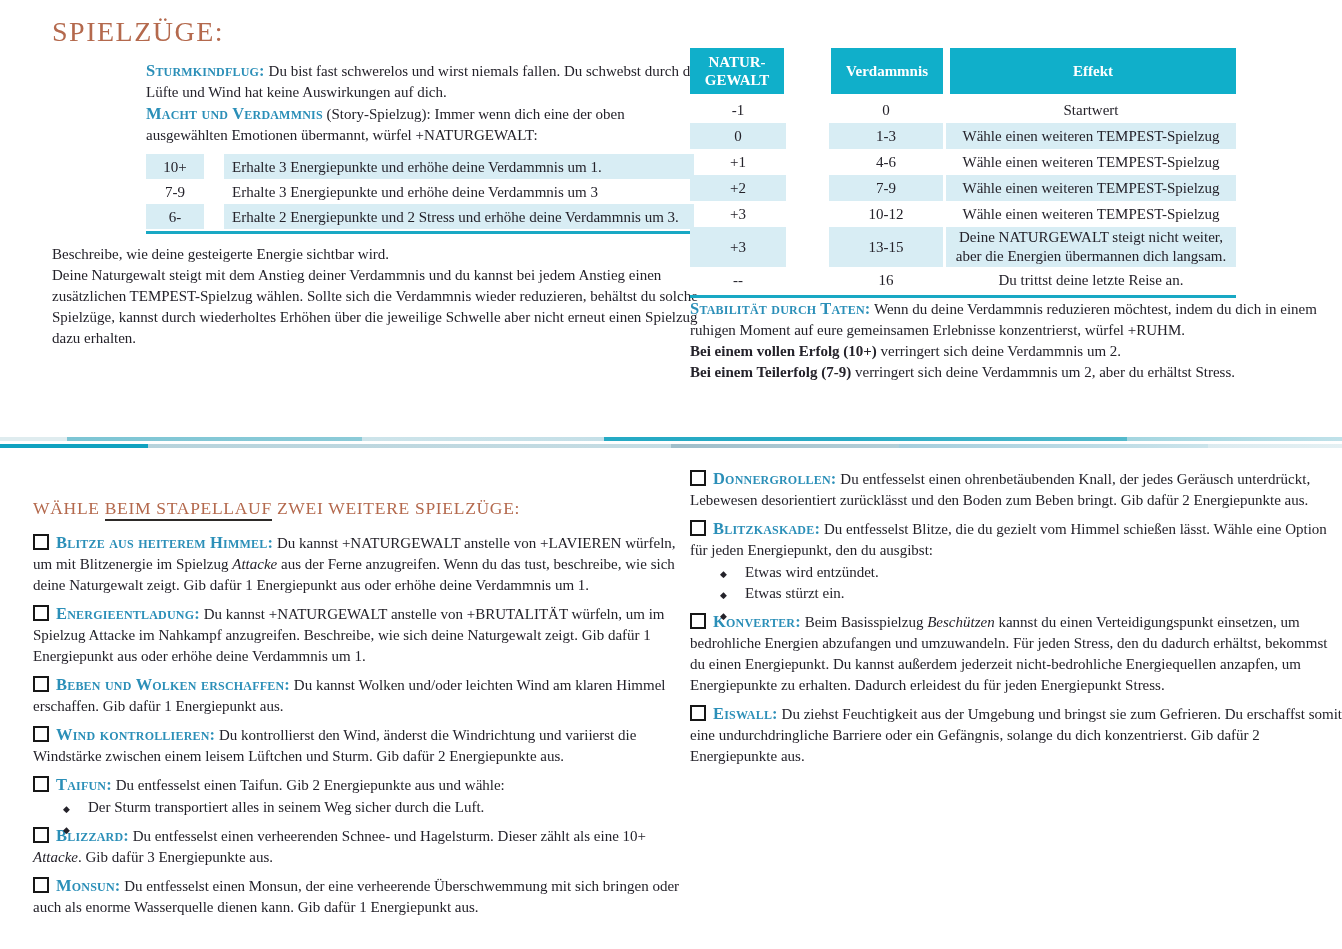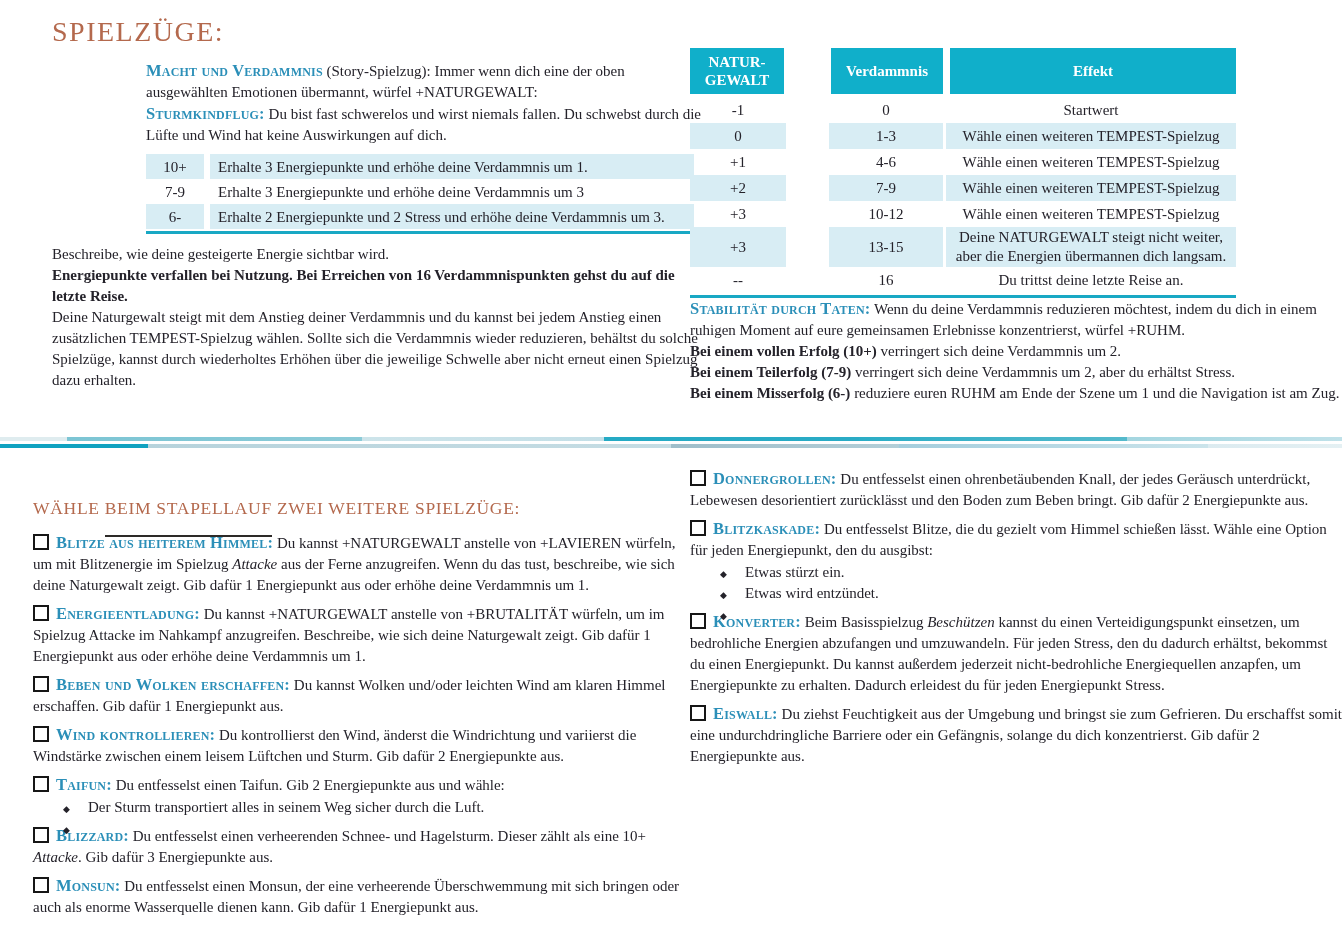--- a/index.html
+++ b/index.html
@@ -12,35 +12,35 @@
 
   
   h1 {
     margin:0 0 12px 0; font-weight:400; font-size:28px; letter-spacing:1.5px;
     color:#b4694d; text-transform:uppercase;
   }
   h2 {
     margin:0 0 13px 0; font-weight:400; font-size:17.5px; letter-spacing:0.7px;
     color:#b4694d; text-transform:uppercase;
   }
-  h2 .ul { border-bottom:2px solid #2d2a28; padding-bottom:17px; }
+  h2 .ul { border-bottom:2px solid #2d2a28; padding-bottom:1px; }
 
   
   .kw {
     color:#2b8fb8; font-weight:bold; font-variant:small-caps;
     font-size:16.5px; letter-spacing:0.2px;
   }
 
   .indent { margin-left:94px; }
   .bold { font-weight:bold; }
   .it { font-style:italic; }
 
   
   .roll-table { width:548px; margin:8px 0 10px 0; }
-  .rt-row { display:flex; gap:6px; }
+  .rt-row { display:flex; gap:20px; }
   .rt-row > div { padding:2.5px 8px; font-size:15px; line-height:20px; }
   .rt-roll { width:42px; flex:none; text-align:center; }
   .rt-effect { flex:1; }
   .alt > div { background:#d8edf4; }
   .endline { height:3px; background:#18a8c4; margin-top:2px; }
 
   
   .nt { width:546px; }
   .nt-h { display:flex; gap:7px; margin-bottom:3px; }
   .nt-h > div {
@@ -78,40 +78,39 @@
   .dot::before { content:"◆"; font-size:9px; line-height:21px; color:#24222a; }
 </style>
 </head>
 <body>
 
 <div class="page">
 
   <section id="top-left" style="left:33px; top:16px; width:650px;margin-left:19px;">
     <h1>Spielzüge:</h1>
     <div class="indent">
+      <p><span class="kw">Sturmkindflug:</span> <span>Du bist fast schwerelos und wirst niemals fallen. Du schwebst durch die Lüfte und Wind hat keine Auswirkungen auf dich.</span></p>
       <p><span class="kw">Macht und Verdammnis</span> <span>(Story-Spielzug): Immer wenn dich eine der oben ausgewählten Emotionen übermannt, würfel +NATURGEWALT:</span></p>
-      <p><span class="kw">Sturmkindflug:</span> <span>Du bist fast schwerelos und wirst niemals fallen. Du schwebst durch die Lüfte und Wind hat keine Auswirkungen auf dich.</span></p>
       <div class="roll-table">
         <div class="rt-row alt">
             <div class="rt-roll">10+</div>
             <div class="rt-effect">Erhalte 3 Energiepunkte und erhöhe deine Verdammnis um 1.</div>
           </div>
         <div class="rt-row">
             <div class="rt-roll">7-9</div>
             <div class="rt-effect">Erhalte 3 Energiepunkte und erhöhe deine Verdammnis um 3</div>
           </div>
         <div class="rt-row alt">
             <div class="rt-roll">6-</div>
             <div class="rt-effect">Erhalte 2 Energiepunkte und 2 Stress und erhöhe deine Verdammnis um 3.</div>
           </div>
         <div class="endline"></div>
       </div>
     </div>
     <p>Beschreibe, wie deine gesteigerte Energie sichtbar wird.</p>
-    <p class="bold">Energiepunkte verfallen bei Nutzung. Bei Erreichen von 16 Verdammnispunkten gehst du auf die letzte Reise.</p>
     <p>Deine Naturgewalt steigt mit dem Anstieg deiner Verdammnis und du kannst bei jedem Anstieg einen zusätzlichen TEMPEST-Spielzug wählen. Sollte sich die Verdammnis wieder reduzieren, behältst du solche Spielzüge, kannst durch wiederholtes Erhöhen über die jeweilige Schwelle aber nicht erneut einen Spielzug dazu erhalten.</p>
   </section>
 
   <section id="top-right" style="left:690px; top:48px; width:652px;">
     <div class="nt">
       <div class="nt-h">
         <div class="c1">NATUR-GEWALT</div>
         <div class="c2">Verdammnis</div>
         <div class="c3">Effekt</div>
       </div>
@@ -148,21 +147,20 @@
       <div class="nt-r">
           <div class="c1">--</div>
           <div class="c2">16</div>
           <div class="c3">Du trittst deine letzte Reise an.</div>
         </div>
       <div class="endline"></div>
     </div>
     <p class="stab"><span class="kw">Stabilität durch Taten:</span> <span>Wenn du deine Verdammnis reduzieren möchtest, indem du dich in einem ruhigen Moment auf eure gemeinsamen Erlebnisse konzentrierst, würfel +RUHM.</span></p>
     <p><b>Bei einem vollen Erfolg (10+)</b><span> verringert sich deine Verdammnis um 2.</span></p>
     <p><b>Bei einem Teilerfolg (7-9)</b><span> verringert sich deine Verdammnis um 2, aber du erhältst Stress.</span></p>
-    <p><b>Bei einem Misserfolg (6-)</b><span> reduziere euren RUHM am Ende der Szene um 1 und die Navigation ist am Zug.</span></p>
   </section>
 
   <div class="divider">
     <div class="d1"></div>
     <div class="d2"></div>
   </div>
 
   <section id="bottom-left" style="left:33px; top:498px; width:650px;">
     <h2><span>Wähle </span><span class="ul">beim Stapellauf</span><span> zwei weitere Spielzüge:</span></h2>
 
@@ -201,22 +199,22 @@
 
   <section id="bottom-right" style="left:690px; top:468px; width:652px;">
 
     <div class="move">
       <span class="cb"></span><span class="kw">Donnergrollen:</span> <span>Du entfesselst einen ohrenbetäubenden Knall, der jedes Geräusch unterdrückt, Lebewesen desorientiert zurücklässt und den Boden zum Beben bringt. Gib dafür 2 Energiepunkte aus.</span>
     </div>
 
     <div class="move">
       <span class="cb"></span><span class="kw">Blitzkaskade:</span> <span>Du entfesselst Blitze, die du gezielt vom Himmel schießen lässt. Wähle eine Option für jeden Energiepunkt, den du ausgibst:</span>
       <div class="bullets">
+        <div class="bullet"><span class="dot"></span><span>Etwas wird entzündet.</span></div>
         <div class="bullet"><span class="dot"></span><span>Etwas stürzt ein.</span></div>
-        <div class="bullet"><span class="dot"></span><span>Etwas wird entzündet.</span></div>
         <div class="bullet"><span class="dot"></span></div>
       </div>
     </div>
 
     <div class="move">
       <span class="cb"></span><span class="kw">Konverter:</span> <span>Beim Basisspielzug </span><span class="it">Beschützen</span><span> kannst du einen Verteidigungspunkt einsetzen, um bedrohliche Energien abzufangen und umzuwandeln. Für jeden Stress, den du dadurch erhältst, bekommst du einen Energiepunkt. Du kannst außerdem jederzeit nicht-bedrohliche Energiequellen anzapfen, um Energiepunkte zu erhalten. Dadurch erleidest du für jeden Energiepunkt Stress.</span>
     </div>
 
     <div class="move">
       <span class="cb"></span><span class="kw">Eiswall:</span> <span>Du ziehst Feuchtigkeit aus der Umgebung und bringst sie zum Gefrieren. Du erschaffst somit eine undurchdringliche Barriere oder ein Gefängnis, solange du dich konzentrierst. Gib dafür 2 Energiepunkte aus.</span>

